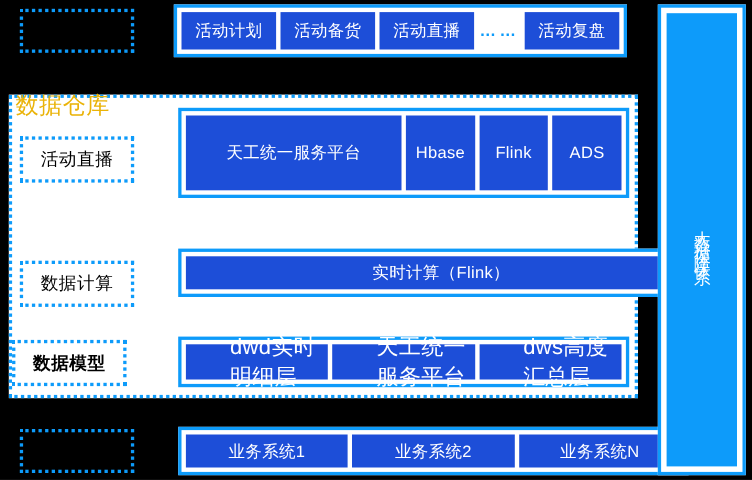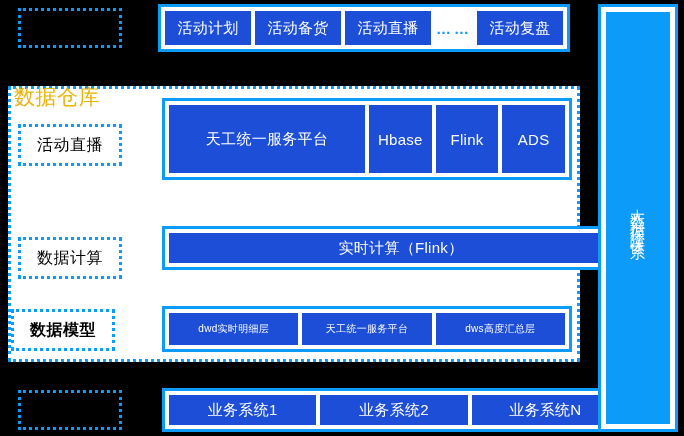--- a/index.html
+++ b/index.html
@@ -138,21 +138,21 @@
     justify-content: flex-end;
   }
 
   
   #model-group {
     left: 162px;
     top: 306px;
     width: 410px;
     height: 46px;
   }
-  #model-group .chip { font-size: 10px; }
+  #model-group .chip { font-size: 20px; padding-left: 40px; }
 
   
   #biz-group {
     left: 162px;
     top: 388px;
     width: 464px;
     height: 44px;
   }
 
   

